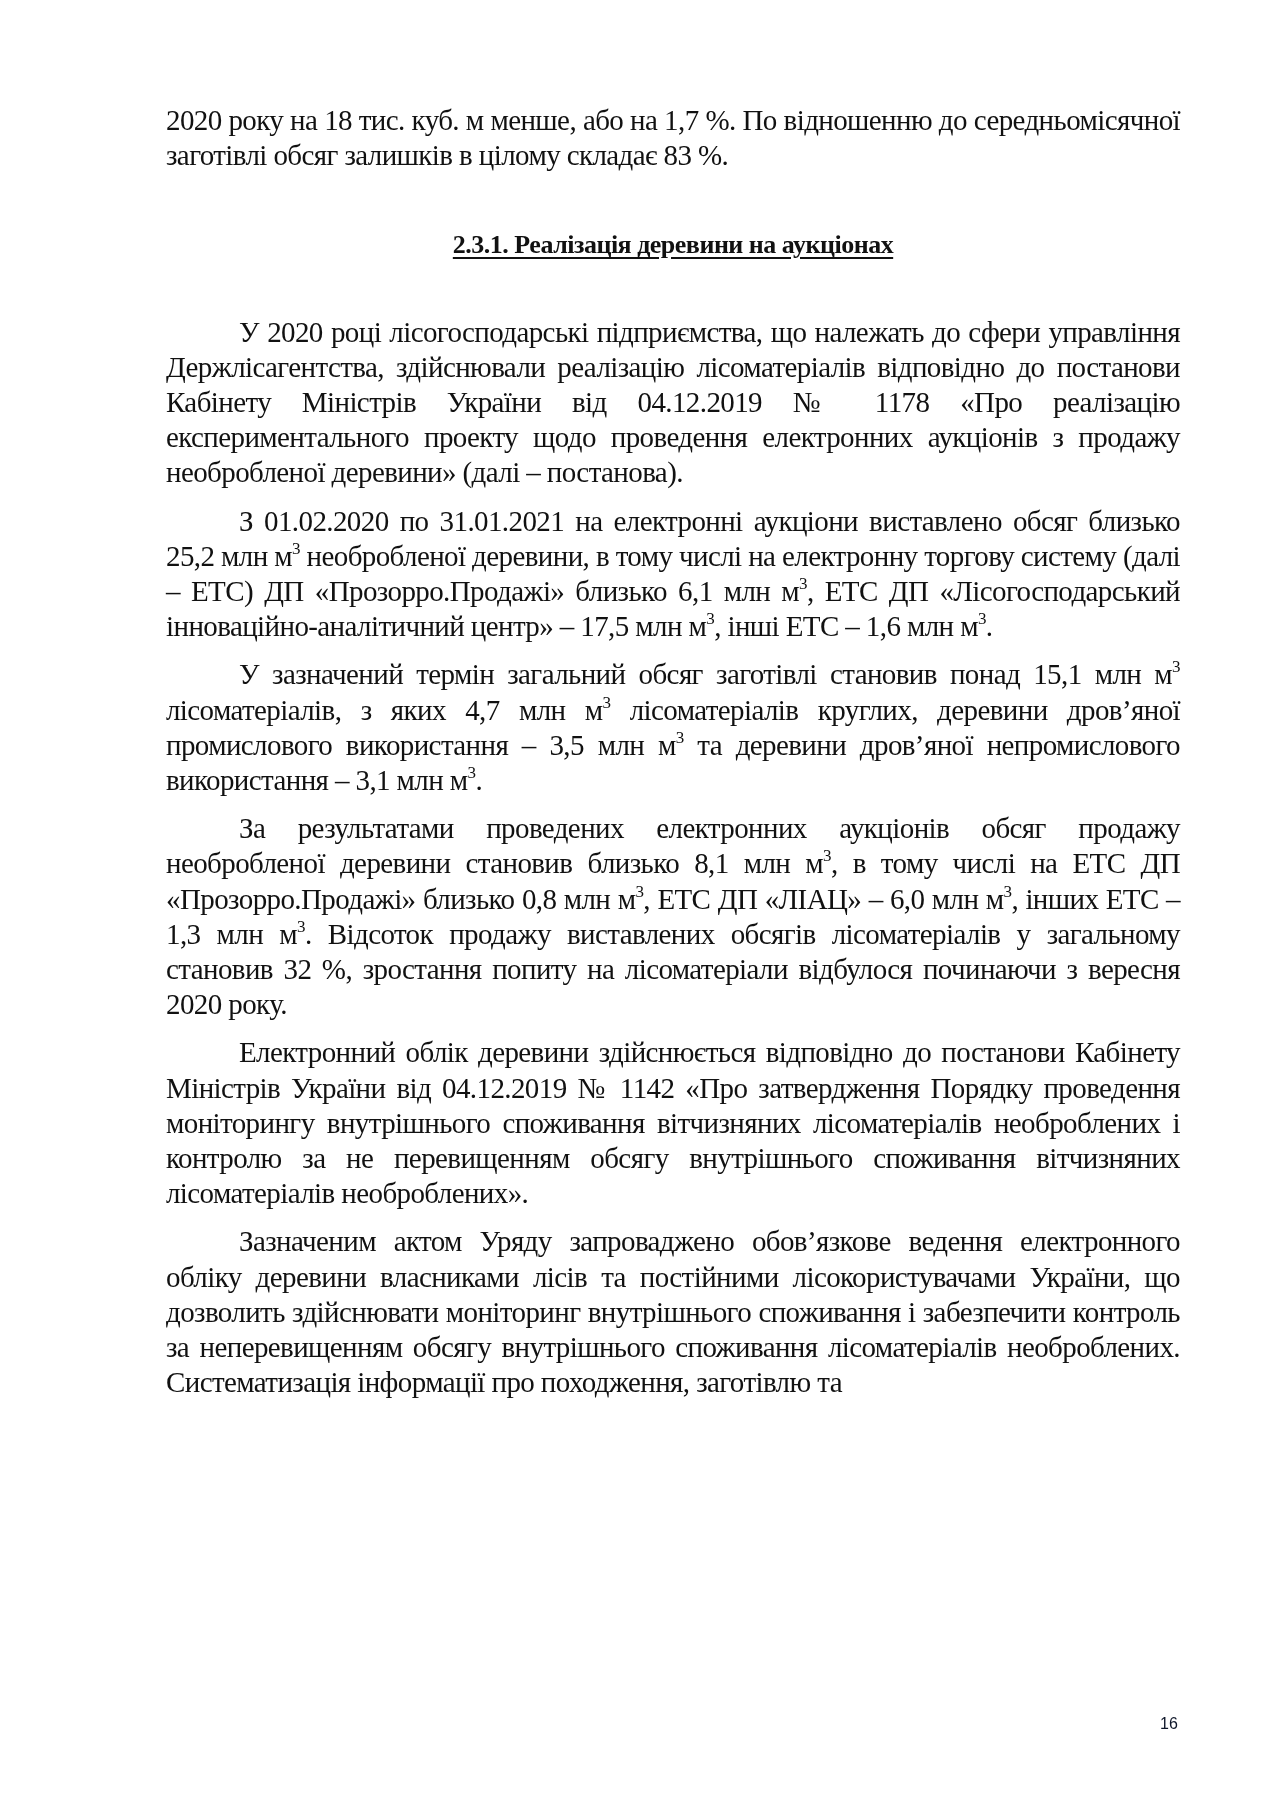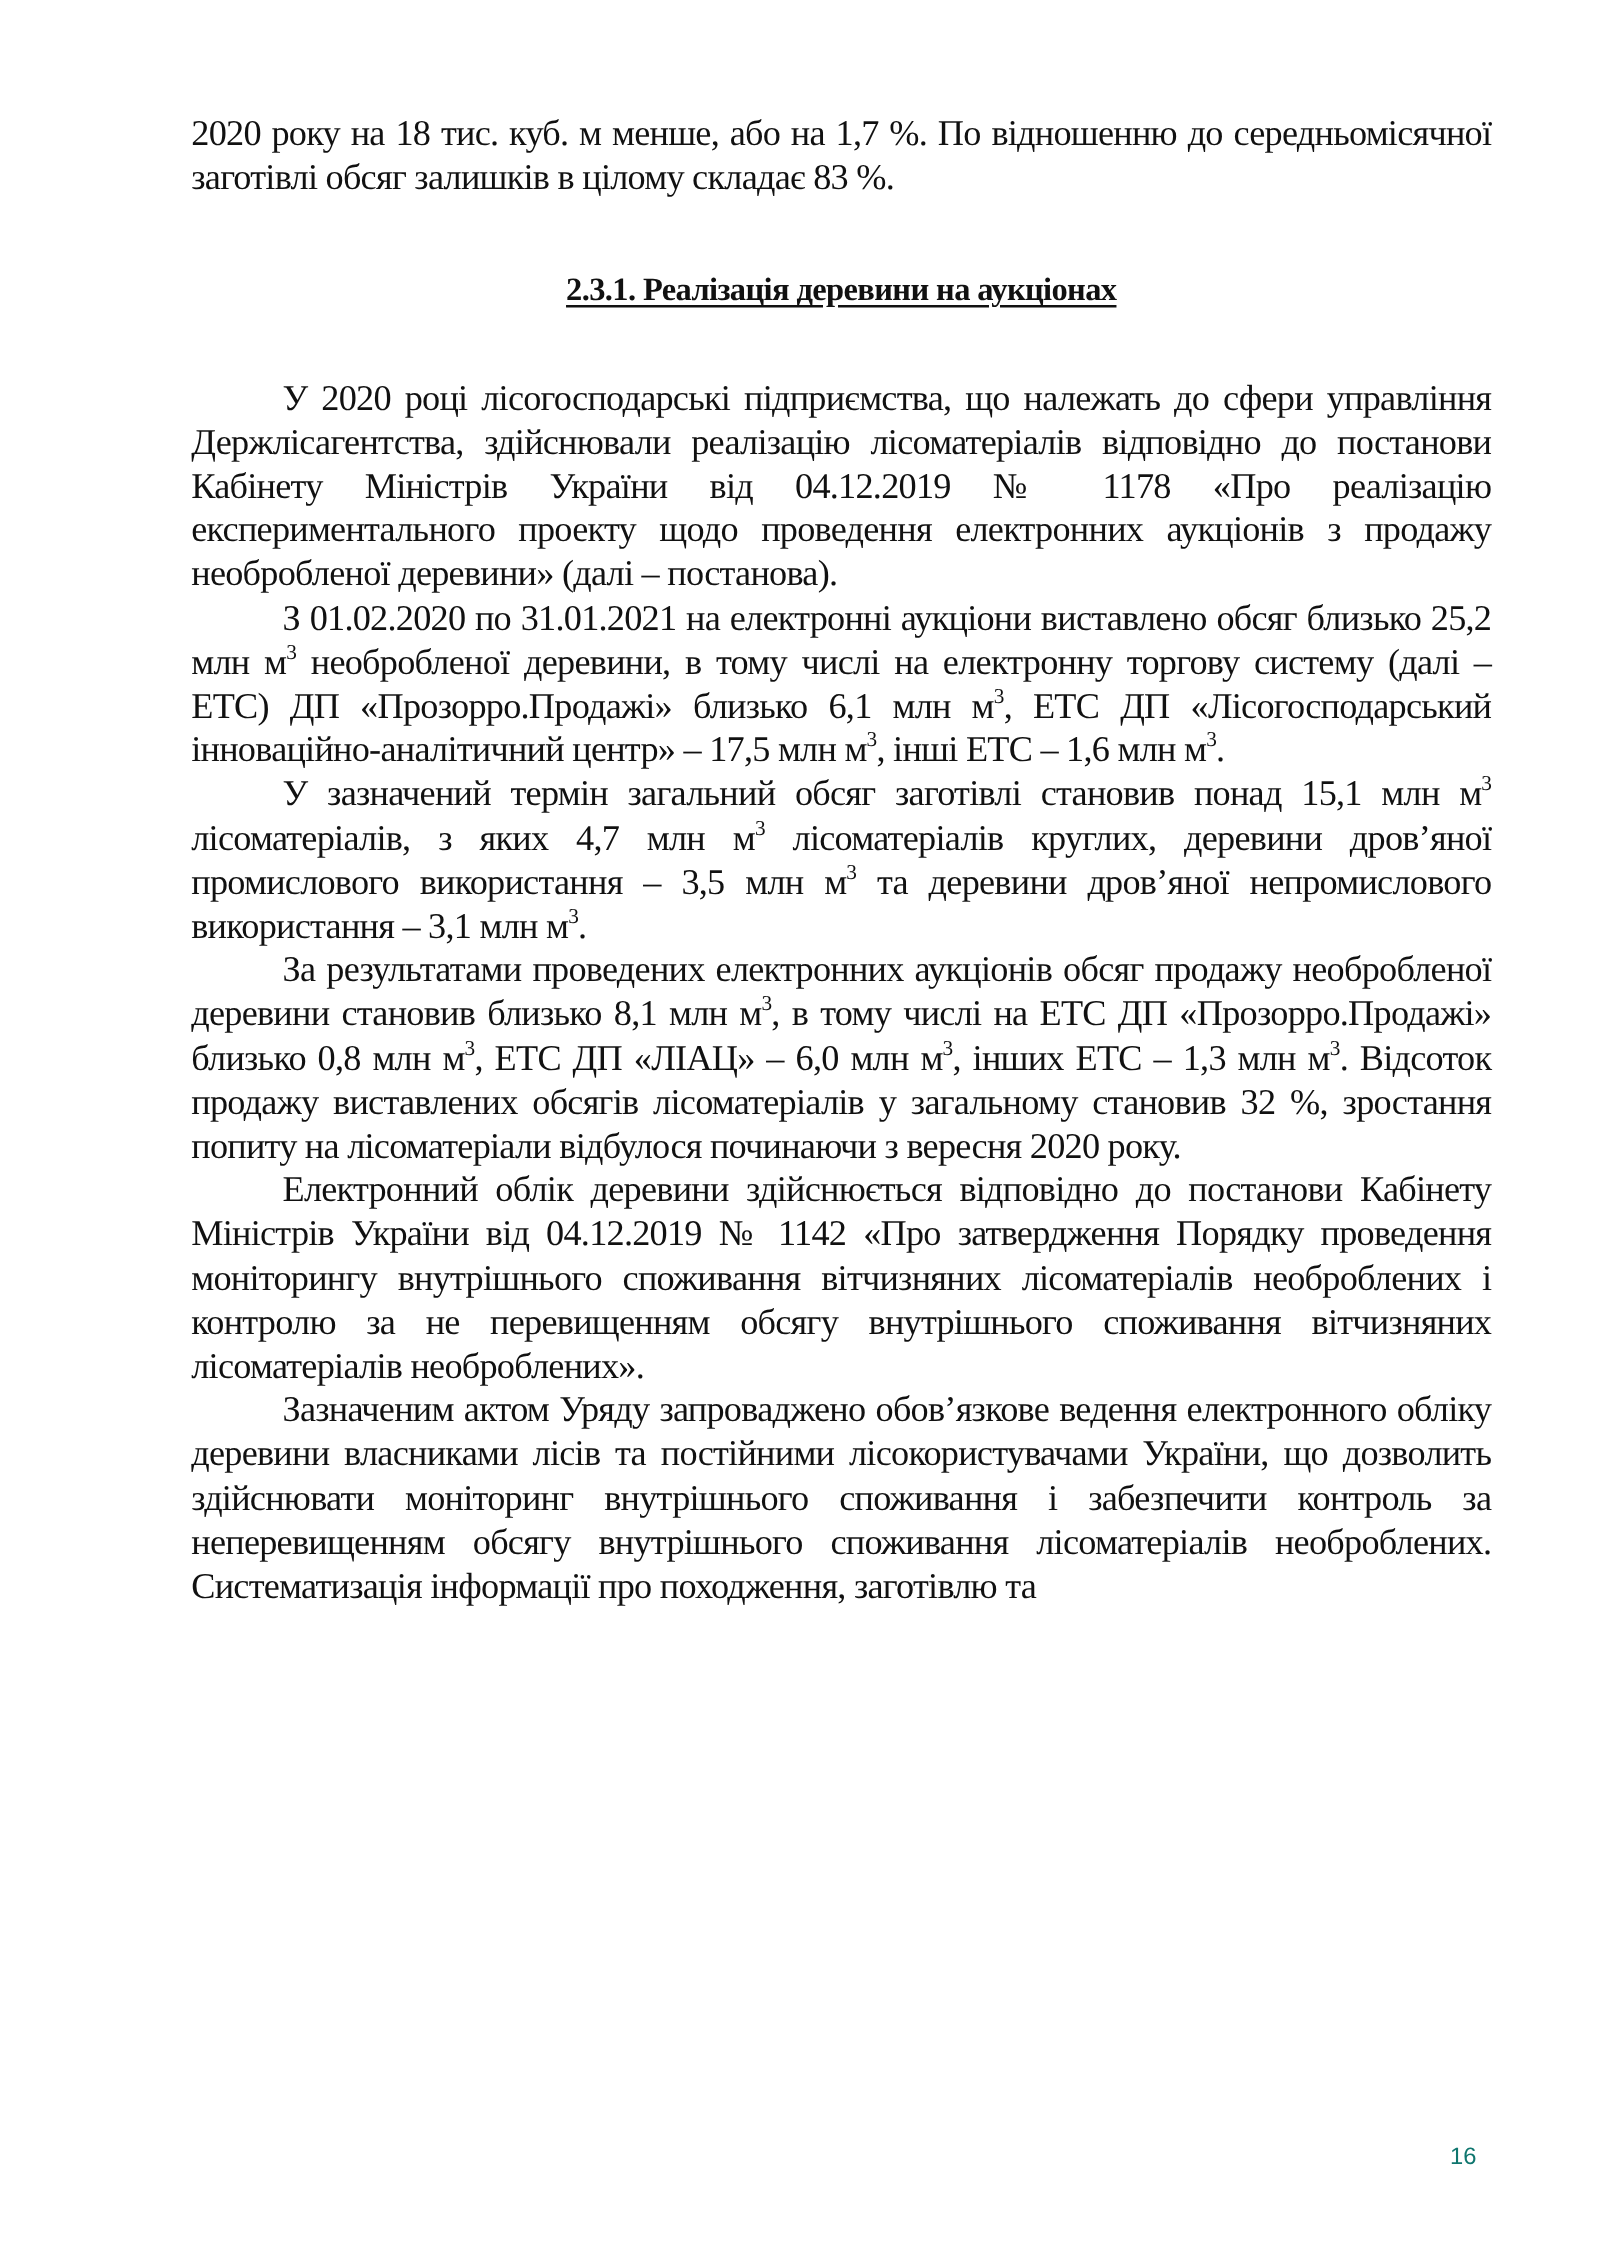--- a/index.html
+++ b/index.html
@@ -3,35 +3,35 @@
 <meta charset="utf-8">
 <style>
   html, body { margin: 0; padding: 0; background: #ffffff; }
   body { width: 1280px; height: 1810px; position: relative; overflow: hidden; }
   .page {
     position: absolute; left: 153px; top: 90px; width: 1040px;
     font-family: "Liberation Serif", "DejaVu Serif", serif;
     font-size: 29px; line-height: 35.2px; color: #111;
     letter-spacing: -0.6px;
   }
-  .page p { margin: 0; text-align: justify; text-align-last: auto; }
+  .page p { margin: 13px; text-align: justify; text-align-last: auto; }
   .page p.indent { text-indent: 73px; }
   .gap-sm { margin-top: 11px !important; }
   h2 {
     margin: 0; text-align: center; font-weight: bold;
     font-size: 26px; text-decoration: underline; text-underline-offset: 4px;
     letter-spacing: -0.5px;
   }
   h2.h1 { margin-top: 54px; margin-bottom: 52px; }
   h2.h2 { margin-top: 30px; margin-bottom: 0; }
   sup { font-size: 17px; line-height: 0; vertical-align: 12px; }
   .pagenum {
     position: absolute; left: 1160px; top: 1715px;
     font-family: "Liberation Sans", "DejaVu Sans", sans-serif;
-    font-size: 19px; color: #0f766e;
+    font-size: 16px; color: #0f172a;
   }
 </style>
 </head>
 <body>
 
 <div class="page">
   <p>2020 року на 18 тис. куб. м менше, або на 1,7 %. По відношенню до середньомісячної заготівлі обсяг залишків в цілому складає 83 %.</p>
 
   <h2 class="h1">2.3.1. Реалізація деревини на аукціонах</h2>
 

